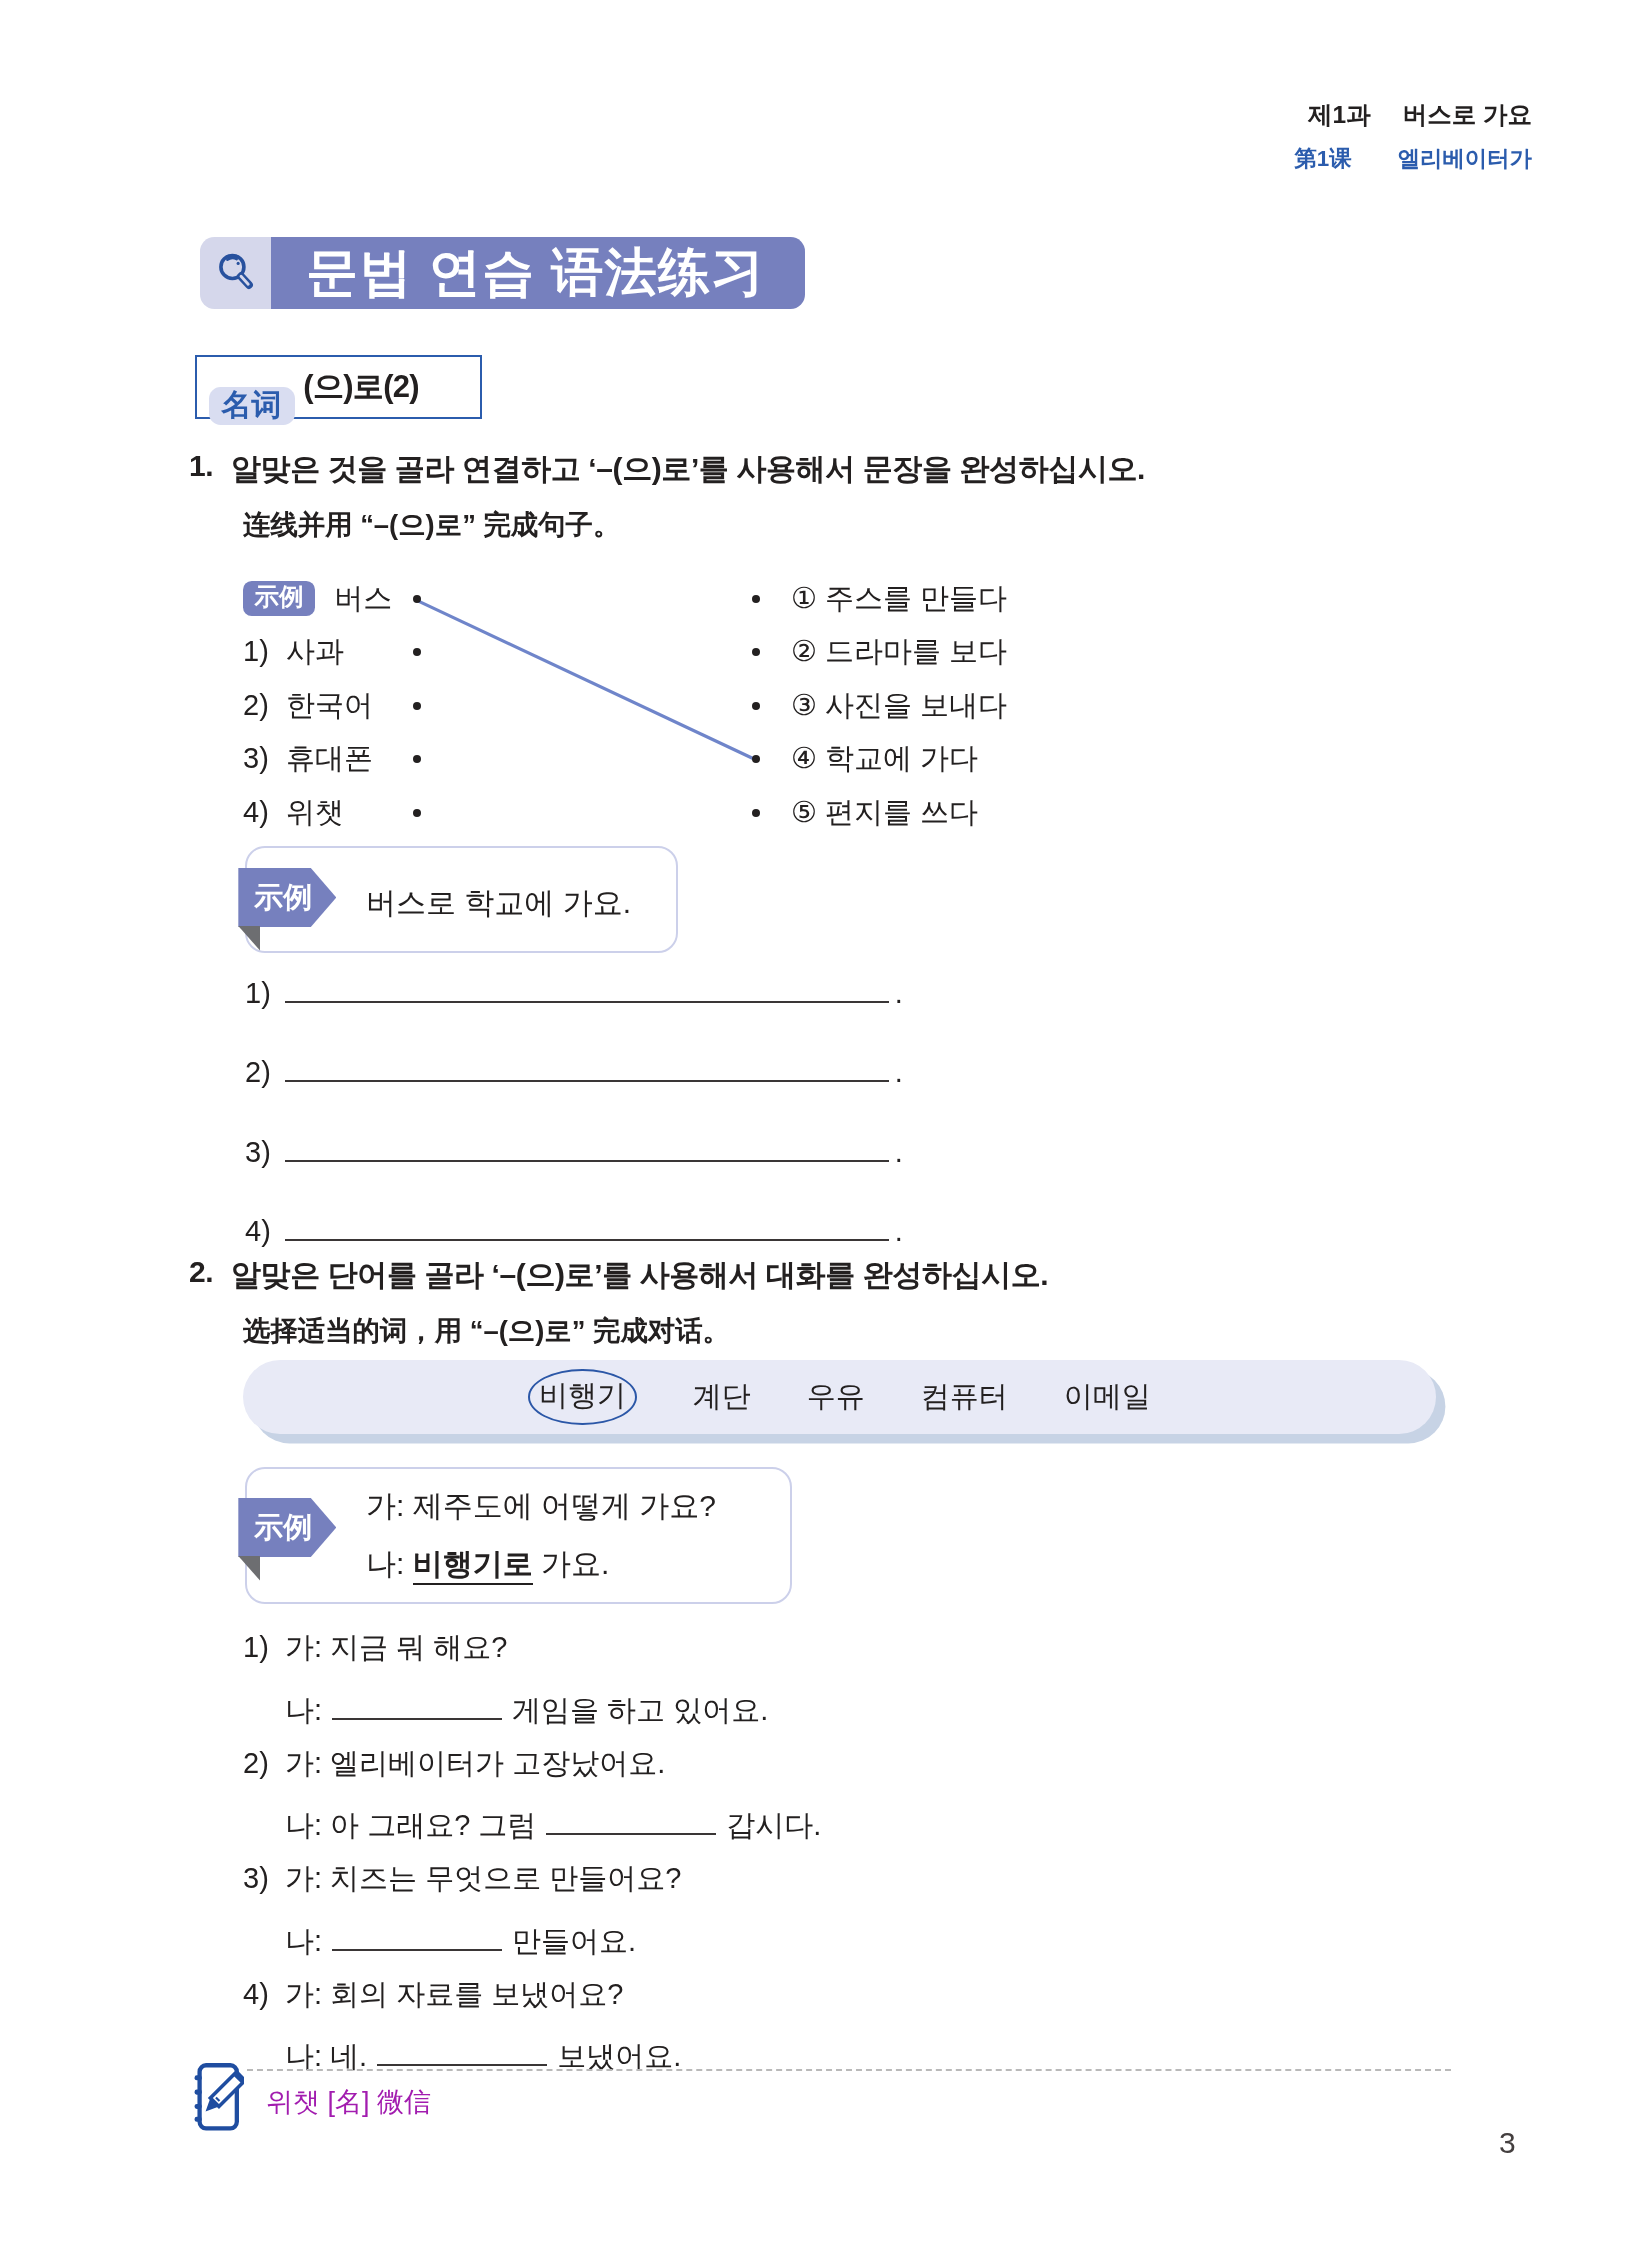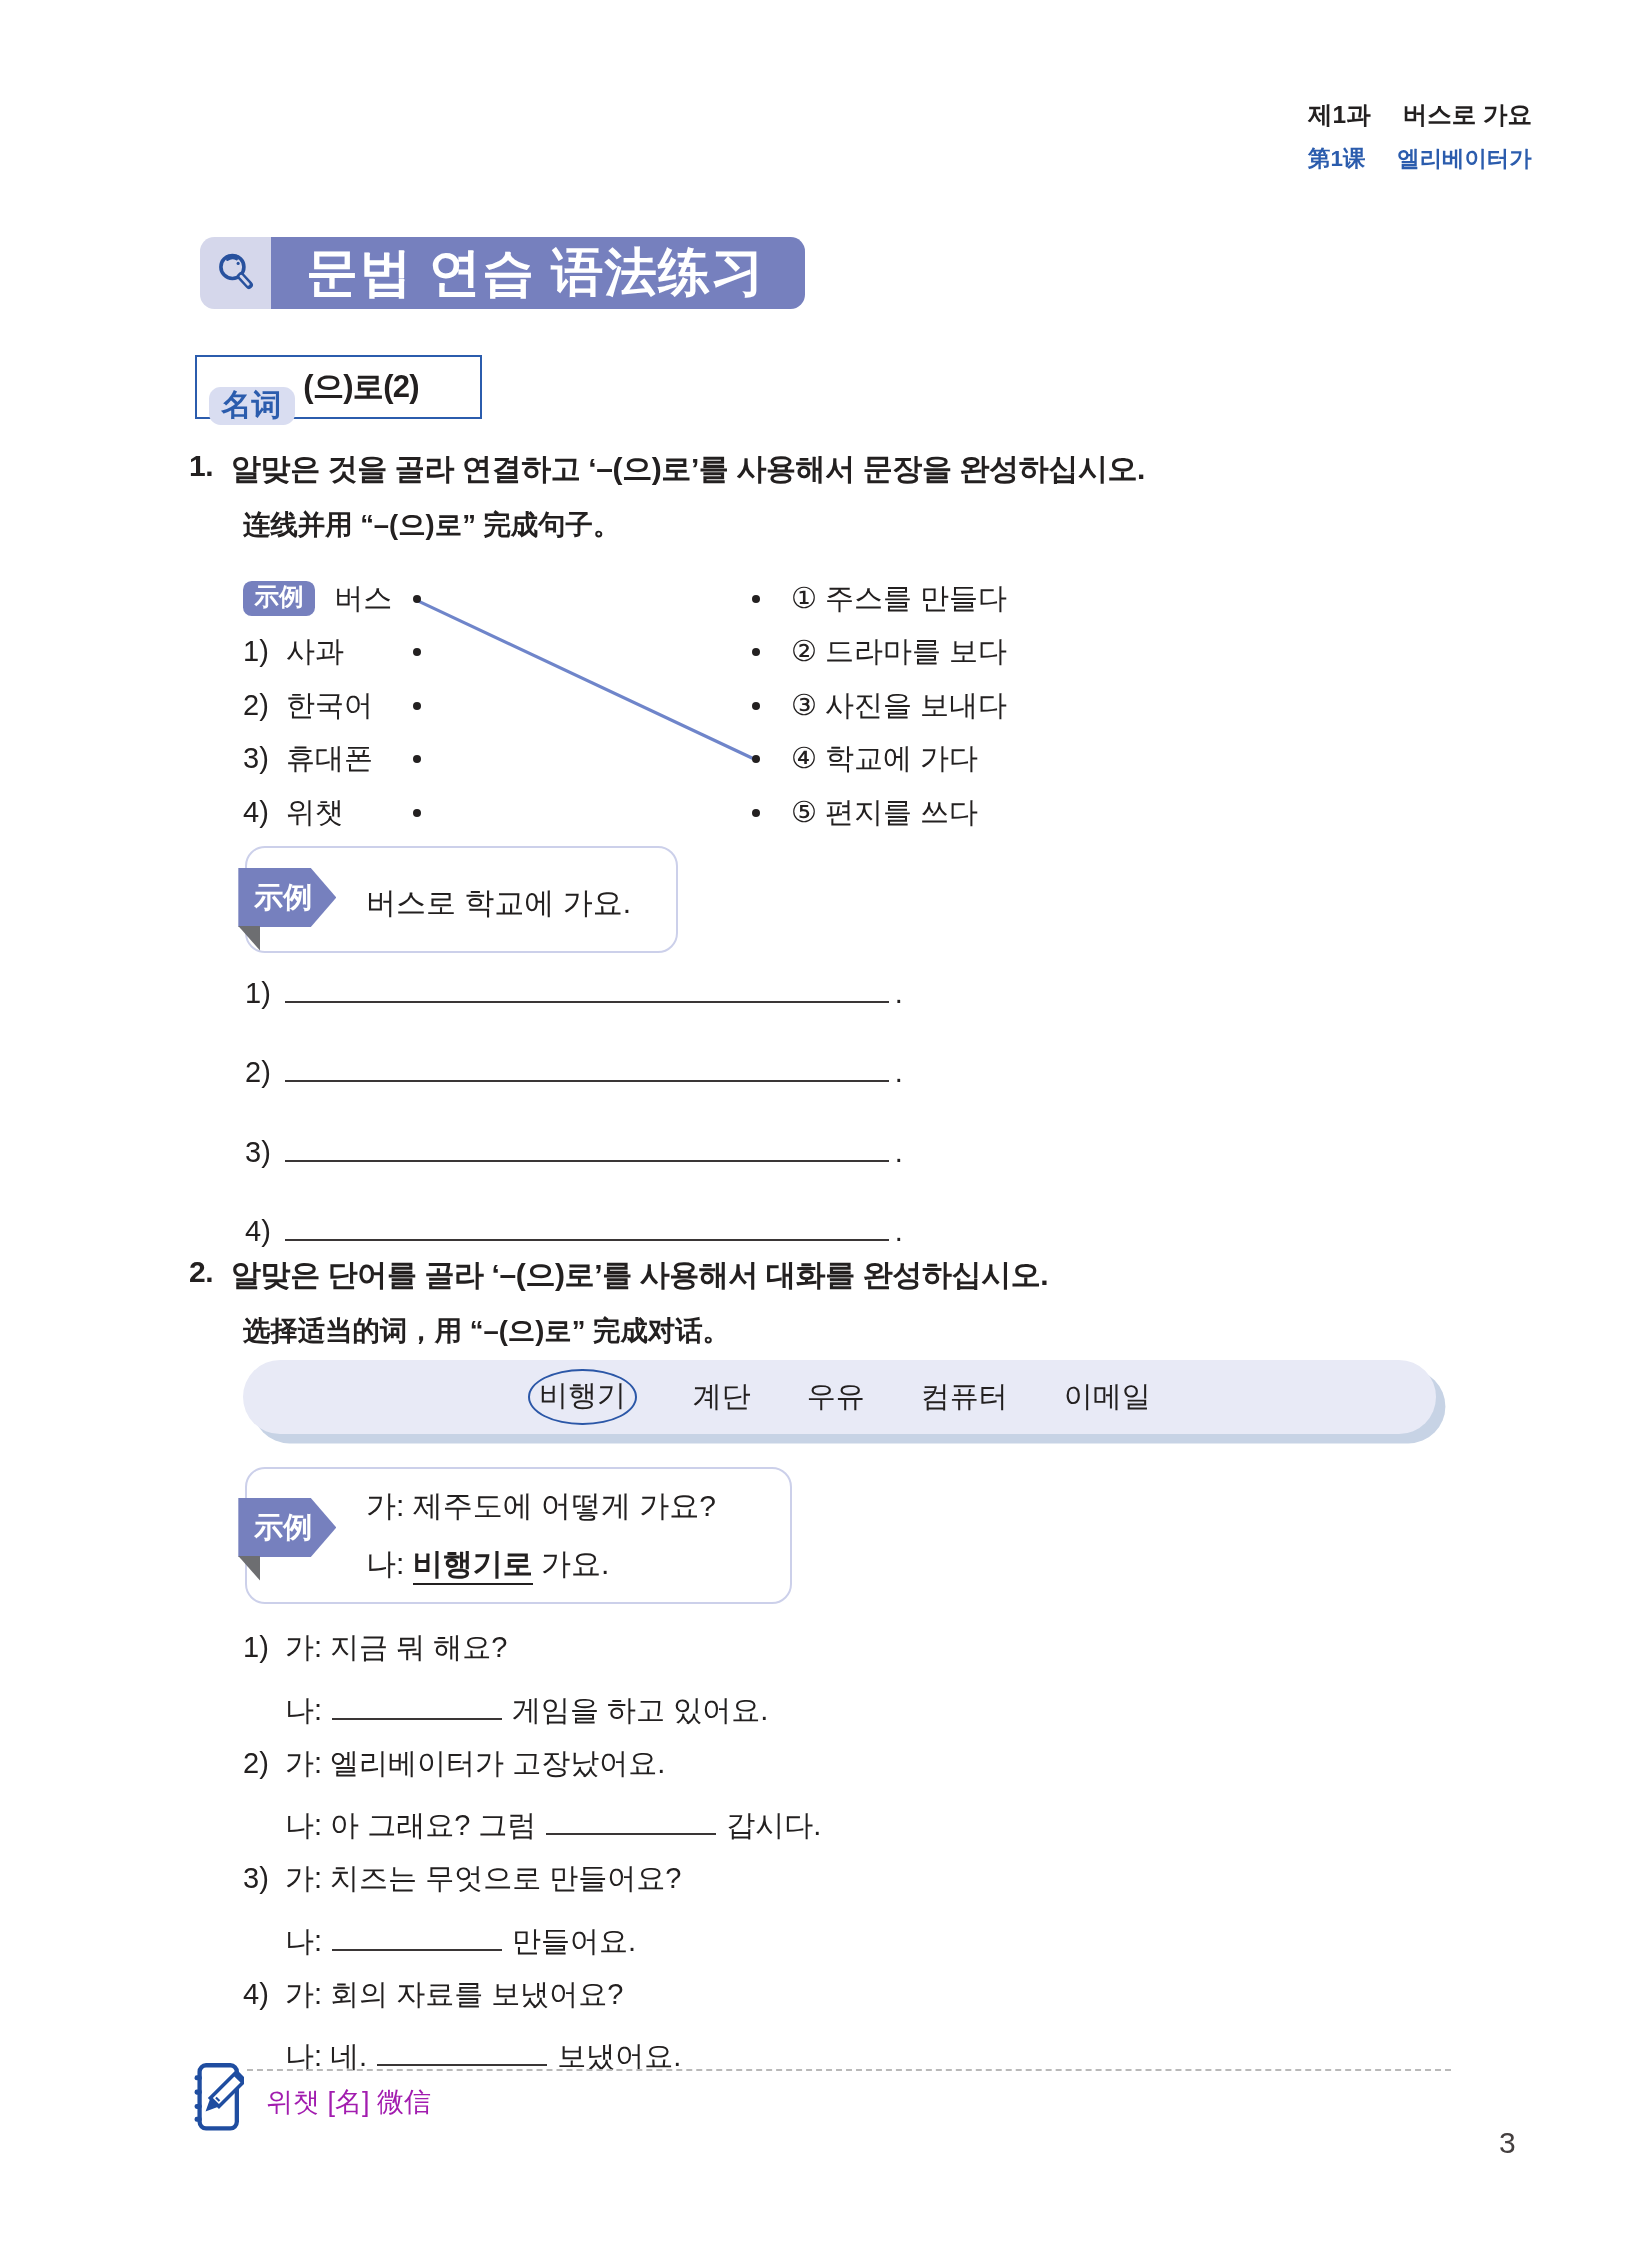--- a/index.html
+++ b/index.html
@@ -6,23 +6,23 @@
   .page{
     position:relative;
     width:1627px;
     height:2261px;
     background:#ffffff;
     font-family:"Liberation Sans","DejaVu Sans",sans-serif;
     color:#232020;
     overflow:hidden;
   }
   
-  .runhead{position:absolute;top:98px;right:95px;display:flex;flex-direction:column;row-gap:11.6px;}
+  .runhead{position:absolute;top:98px;right:95px;display:flex;flex-direction:column;align-items:flex-end;row-gap:11.6px;}
   .runhead .ko{display:flex;column-gap:32px;font-size:24.5px;font-weight:700;color:#232020;}
-  .runhead .zh{display:flex;column-gap:32px;font-size:22.4px;font-weight:700;color:#2b5cad;}
+  .runhead .zh{display:flex;column-gap:46px;font-size:22.4px;font-weight:700;color:#2b5cad;}
   
   .banner{position:absolute;left:200px;top:237px;display:flex;height:72px;border-radius:14.4px;overflow:hidden;}
   .banner .iconbox{width:71px;height:72px;background:#d5d7eb;display:flex;align-items:center;justify-content:center;}
   .banner .titlebox{height:72px;background:#7680be;display:flex;align-items:center;padding:0 40px 0 35px;}
   .banner .titlebox span{font-size:52px;font-weight:700;color:#ffffff;letter-spacing:1.4px;white-space:nowrap;}
   
   .gp-box{position:absolute;left:195px;top:355px;width:287px;height:64px;border:2.9px solid #2b5cad;display:flex;align-items:center;padding-left:11.6px;box-sizing:border-box;}
   .gp-tag{background:#d9ddf1;color:#2b5cad;font-weight:700;font-size:30px;padding:2.9px 13px 5.8px;border-radius:11.6px;line-height:1;margin-top:38px;}
   .gp-title{font-size:31px;font-weight:700;color:#232020;margin-left:8.7px;letter-spacing:-0.7px;}
   

